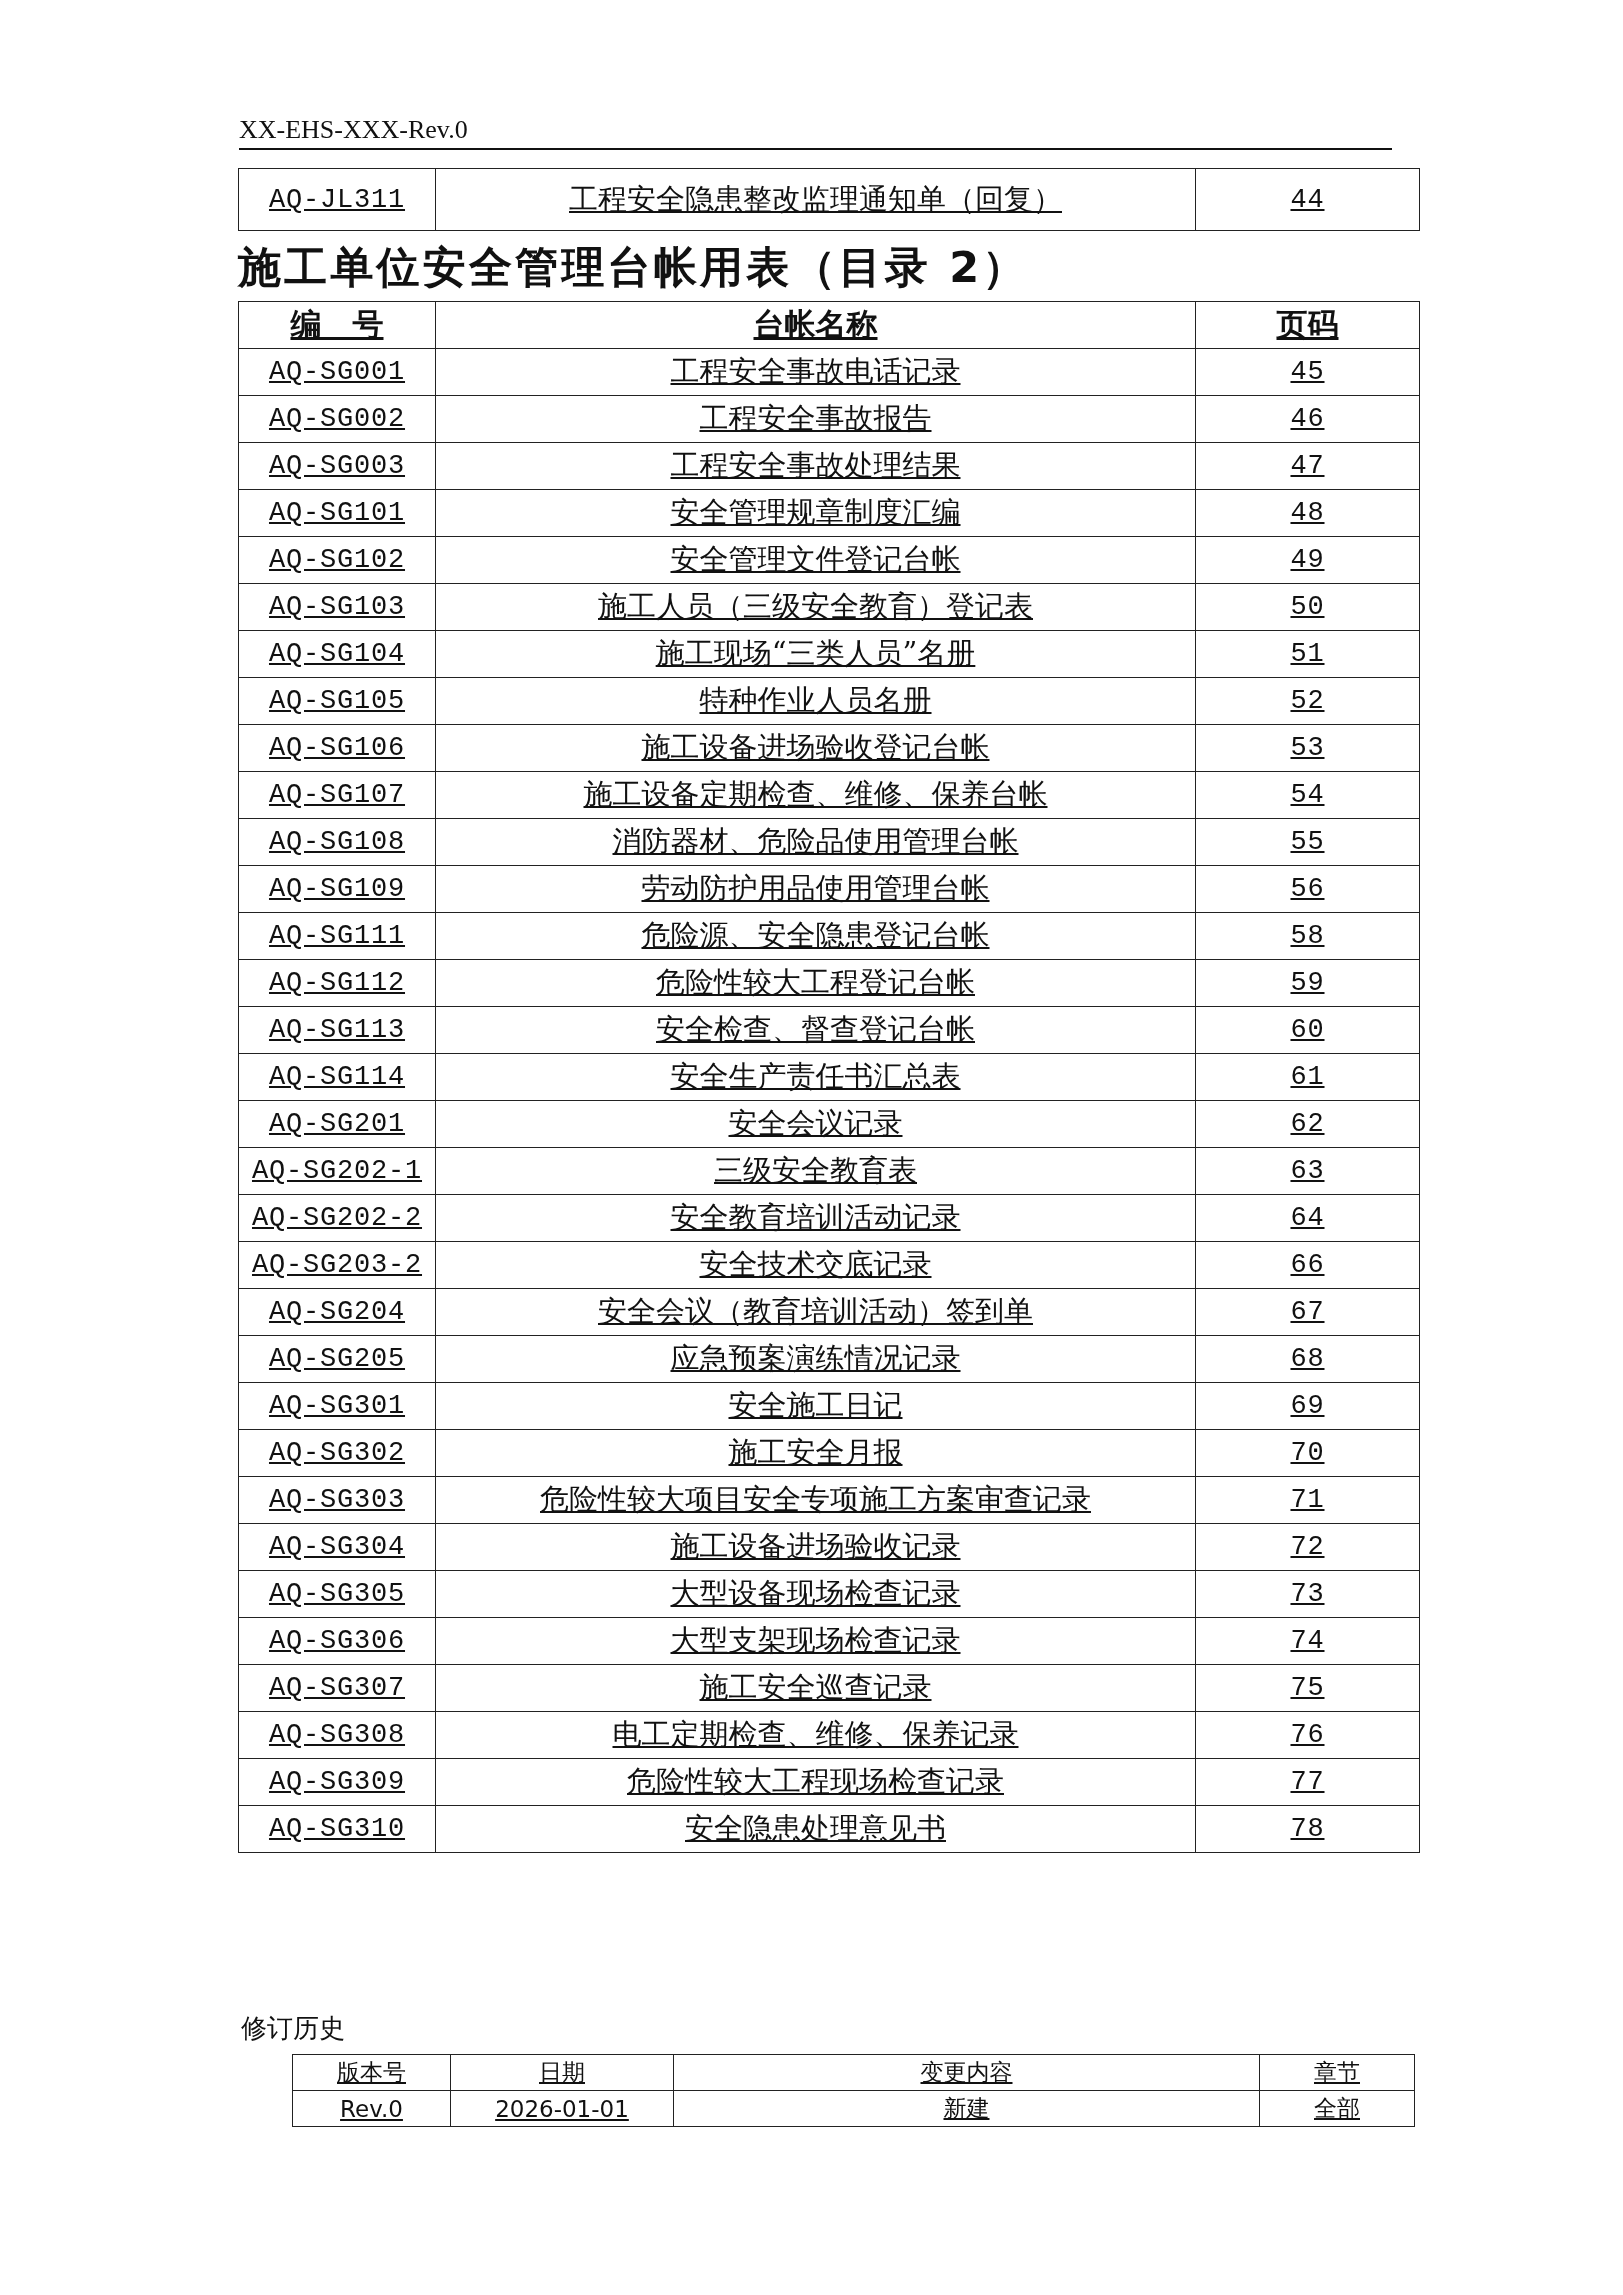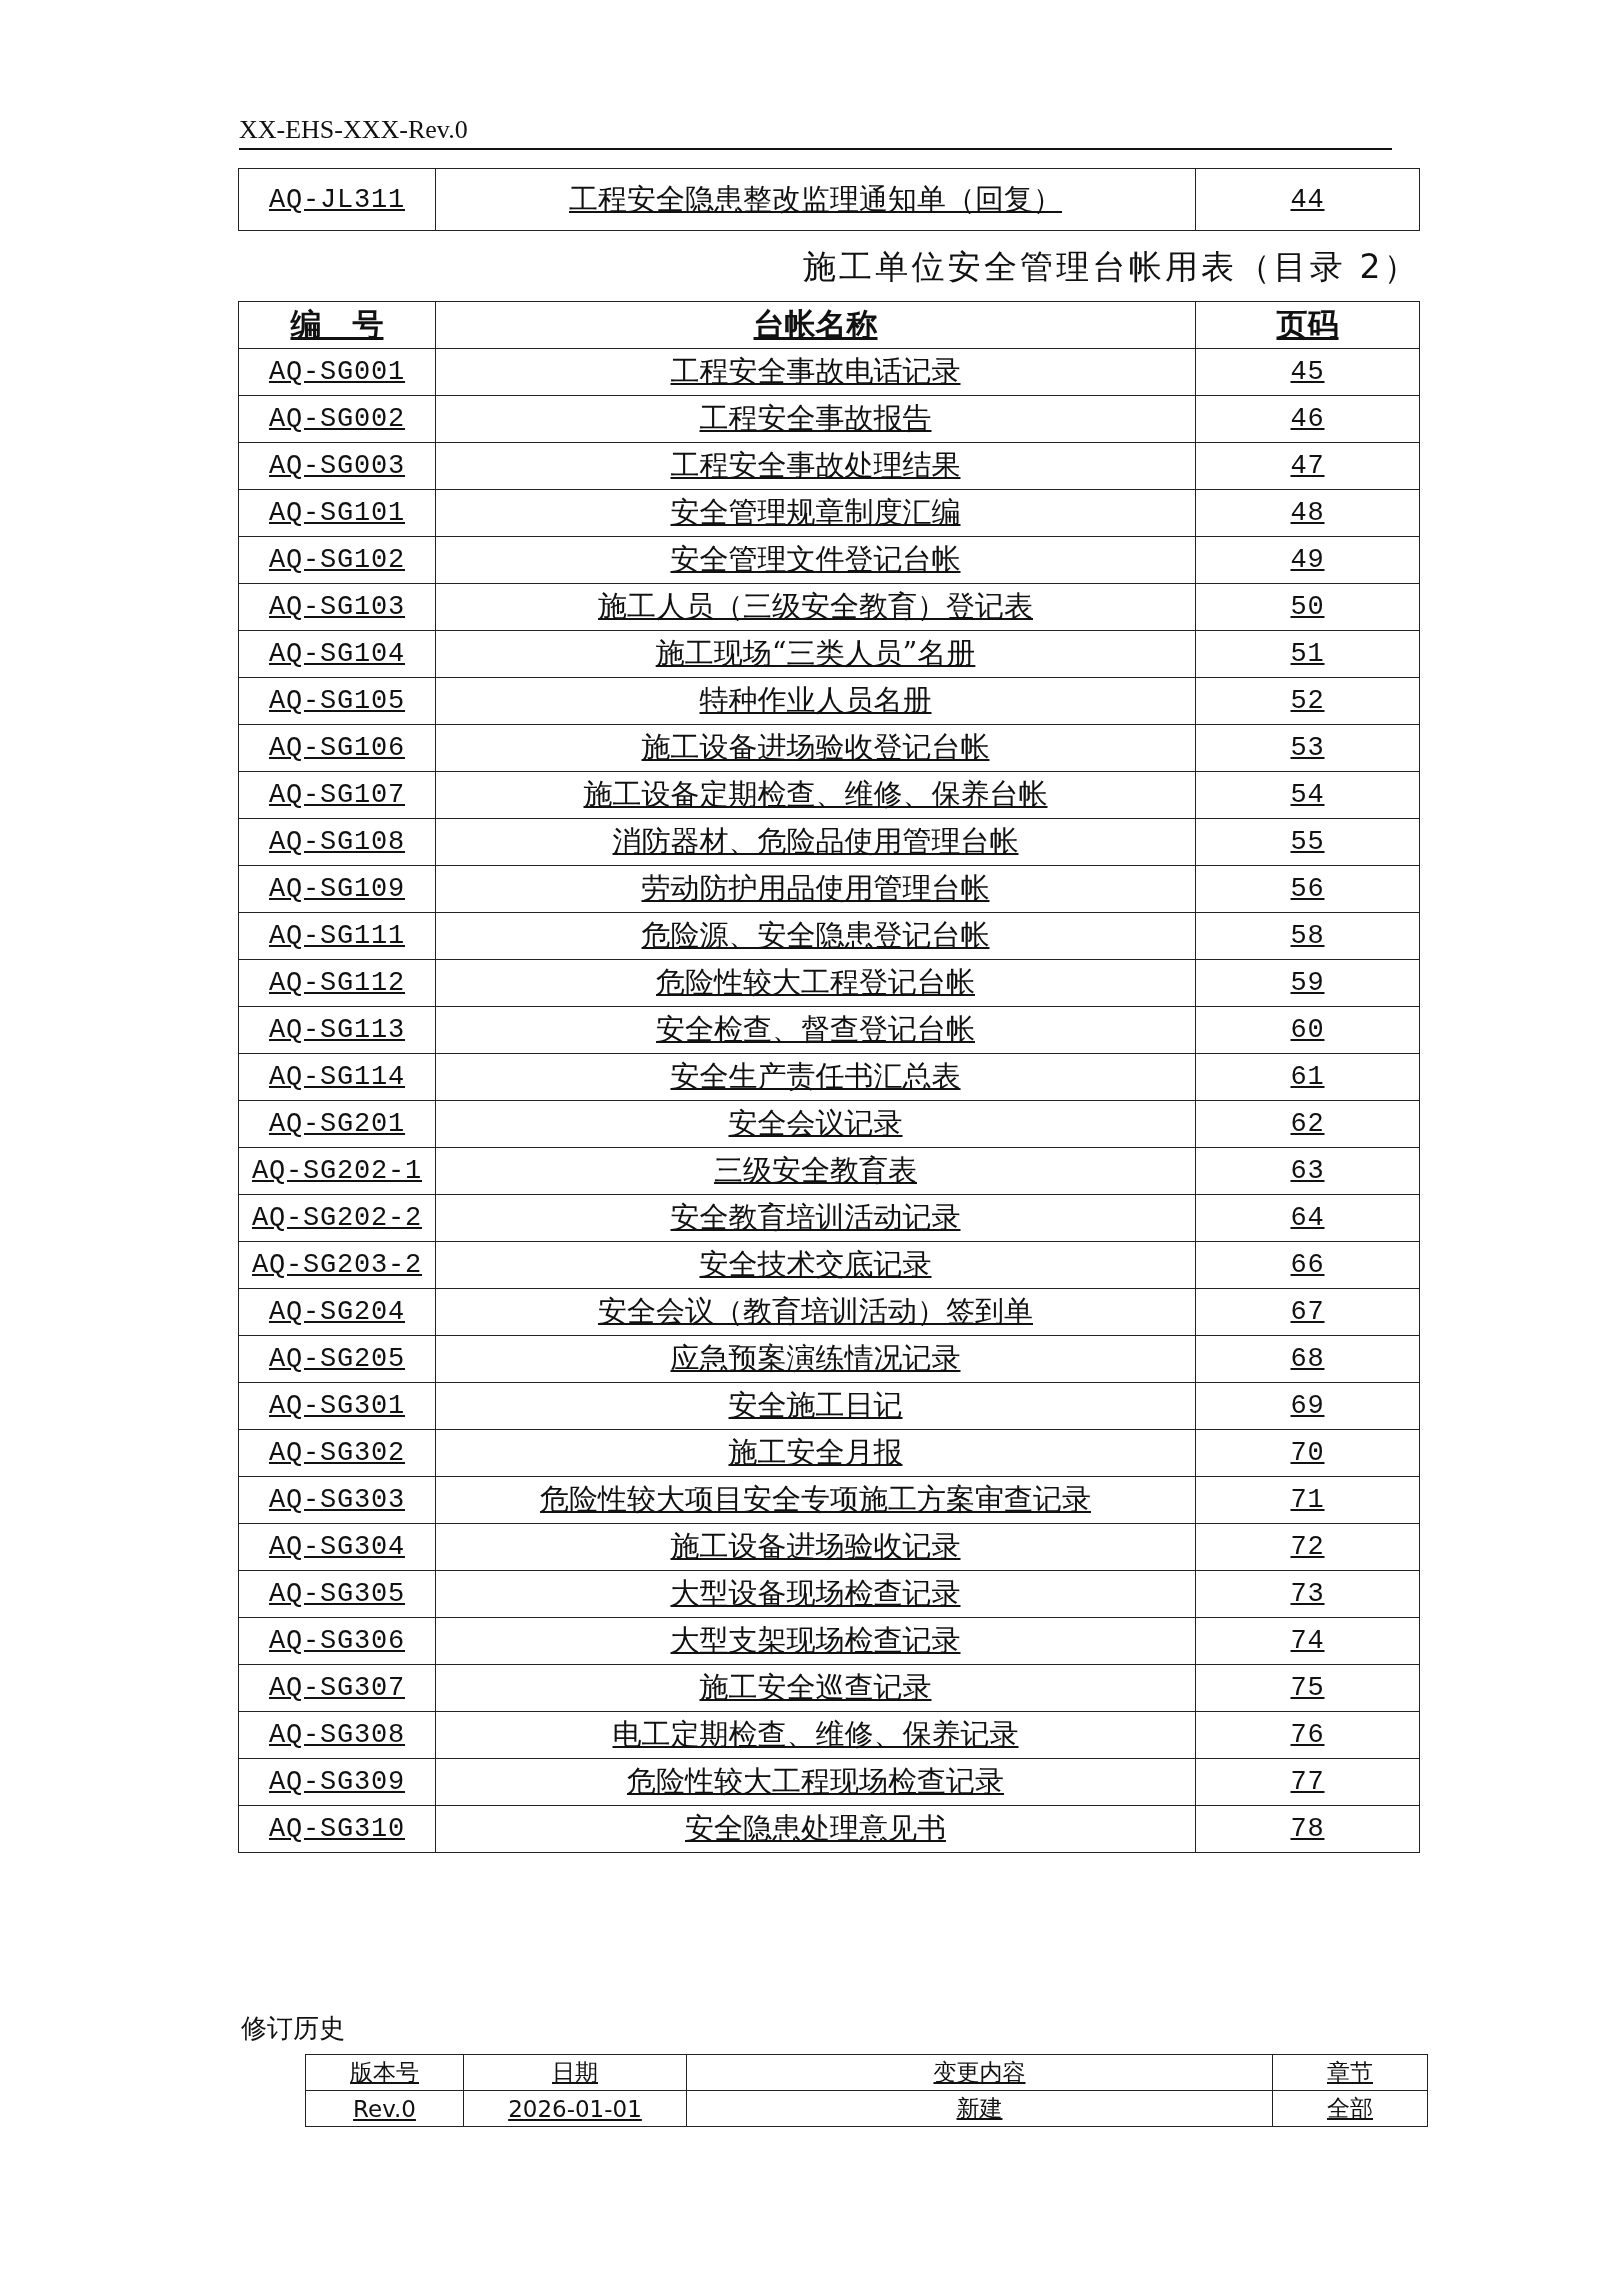--- a/index.html
+++ b/index.html
@@ -16,28 +16,28 @@
   .toc td.code, .toc td.page { font-family: "Liberation Mono", "DejaVu Sans Mono", monospace; font-size: 27px; letter-spacing: 0.8px; }
   .toc th { height: 46px; font-size: 31px; font-family: "DejaVu Sans", "Liberation Sans", sans-serif; font-weight: bold; }
   .top-table { top: 168px; }
   .top-table td { height: 61px; }
   .main-table { top: 301px; }
   .col-code { width: 197px; }
   .col-name { width: 760px; }
   .col-page { width: 224px; }
   .title {
     position: absolute; left: 238px; width: 1182px; top: 238px; height: 58px;
-    text-align: right; font-family: "DejaVu Sans", "Liberation Sans", sans-serif;
-    font-weight: normal; font-size: 33px; line-height: 58px; letter-spacing: 3.2px;
+    text-align: left; font-family: "DejaVu Sans", "Liberation Sans", sans-serif;
+    font-weight: bold; font-size: 43px; line-height: 58px; letter-spacing: 3.2px;
   }
   .rev-label {
     position: absolute; left: 241px; top: 2011px;
     font-family: "DejaVu Sans", "Liberation Sans", sans-serif; font-size: 26px; line-height: 35px;
   }
-  .rev-table { left: 305px; top: 2054px; width: 1122px; font-family: "DejaVu Sans", "Liberation Sans", sans-serif; }
+  .rev-table { left: 292px; top: 2054px; width: 1122px; font-family: "DejaVu Sans", "Liberation Sans", sans-serif; }
   .rev-table td { height: 35px; font-size: 23px; }
   .rc1 { width: 158px; } .rc2 { width: 223px; } .rc3 { width: 586px; } .rc4 { width: 155px; }
 </style>
 </head>
 <body>
 
 <div class="doc-header">XX-EHS-XXX-Rev.0</div>
 
 <table class="toc top-table">
   <colgroup>

